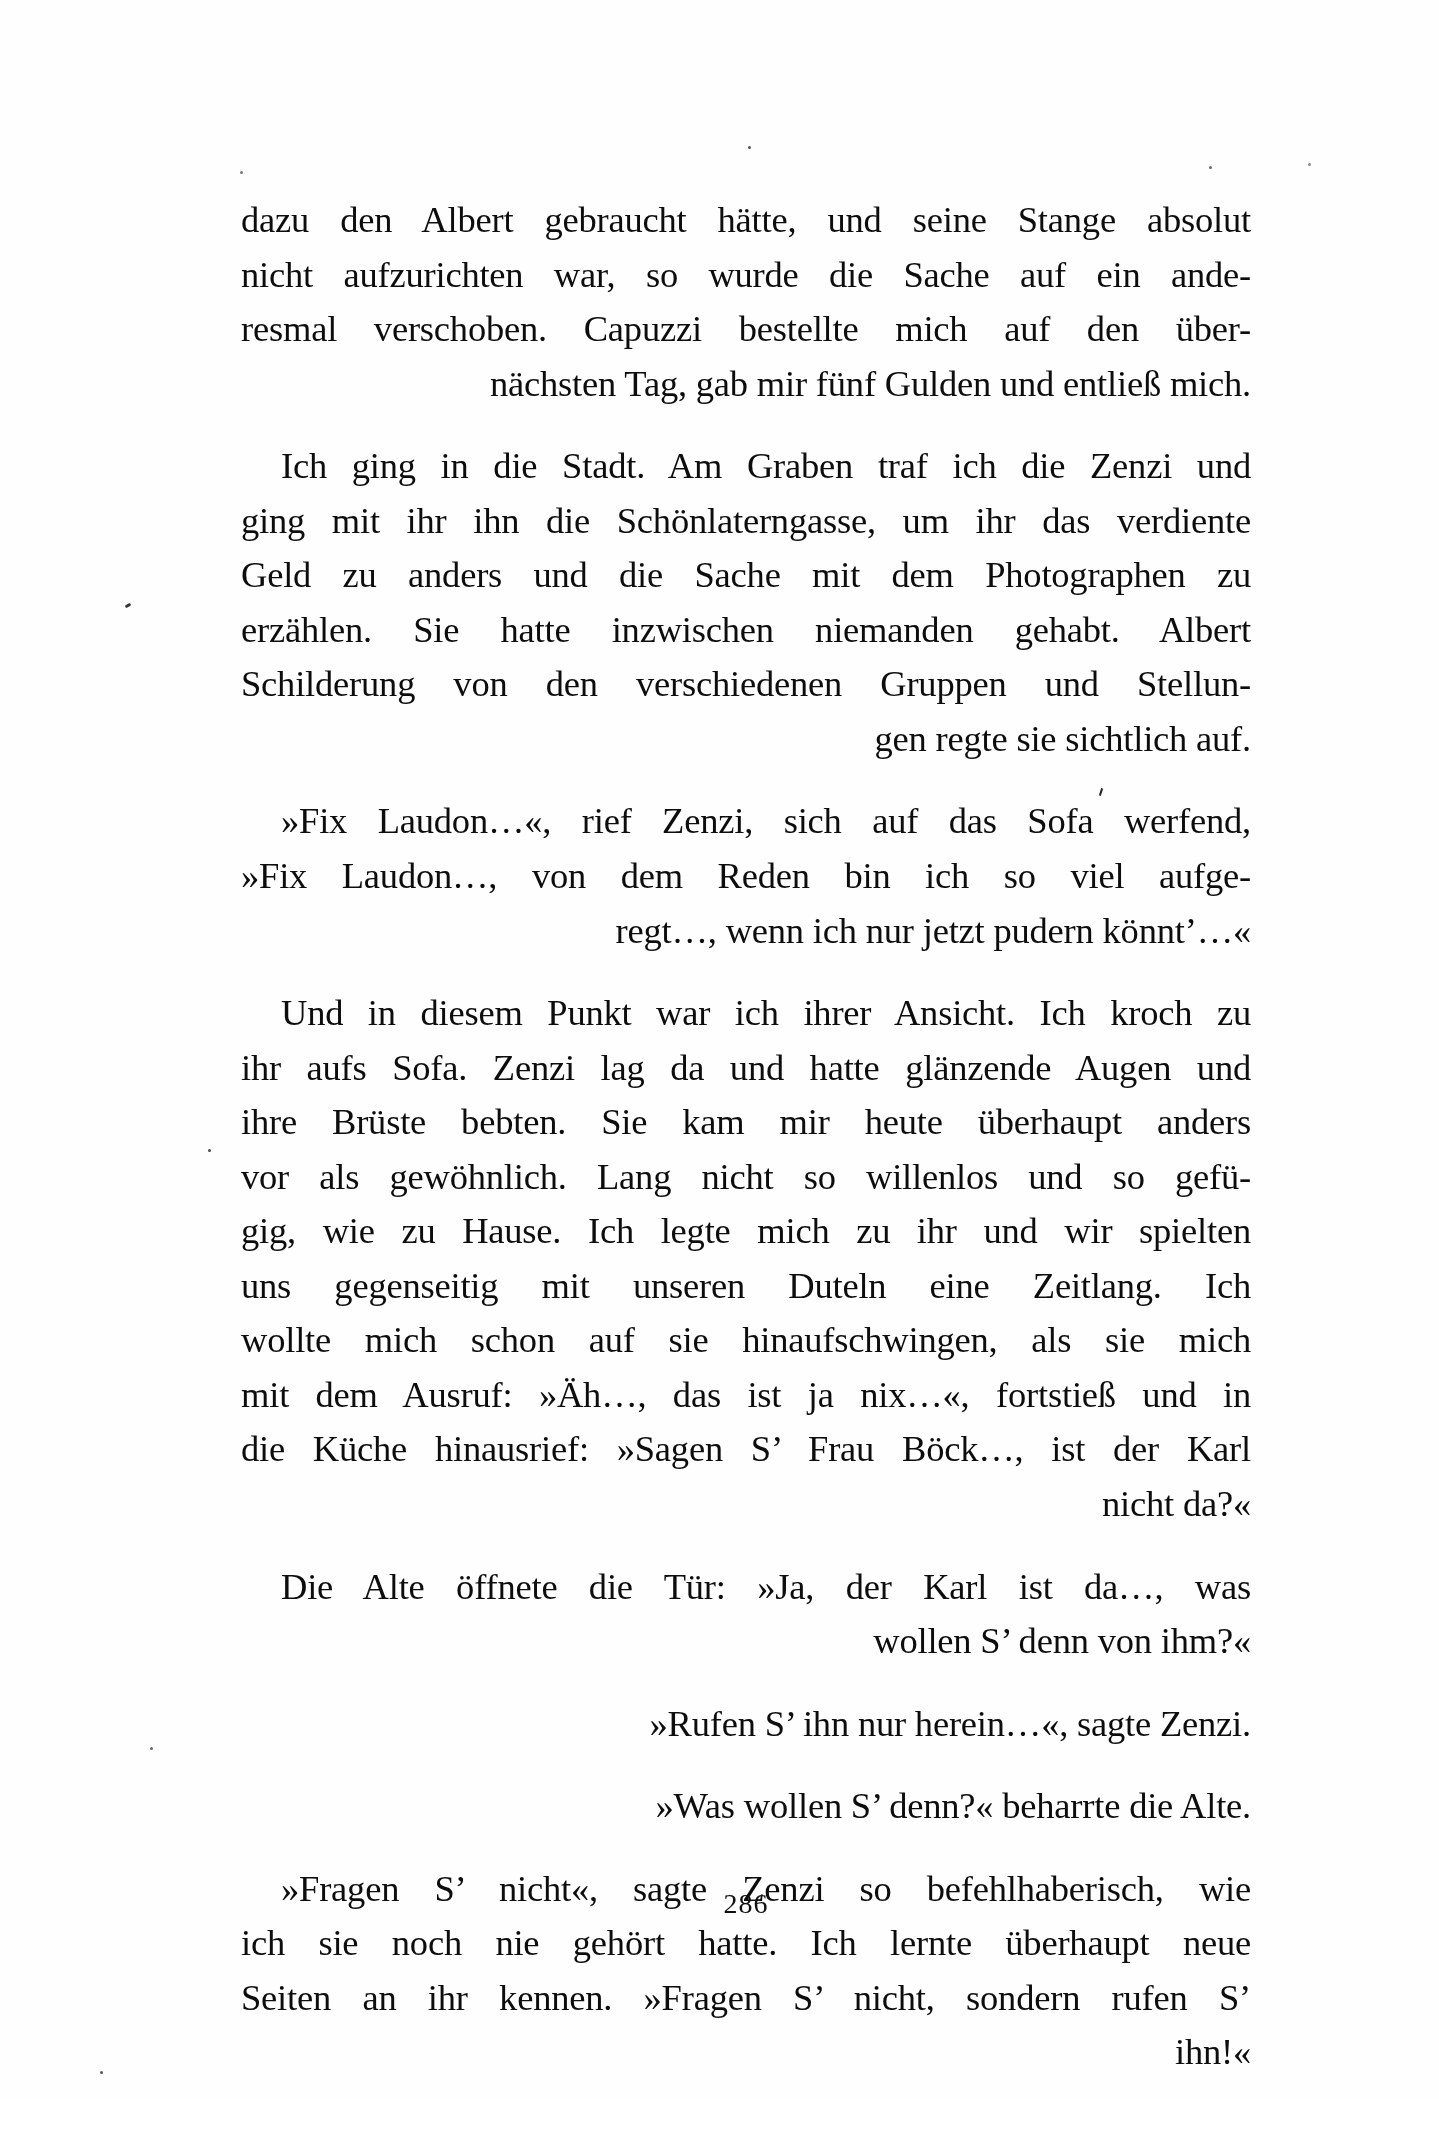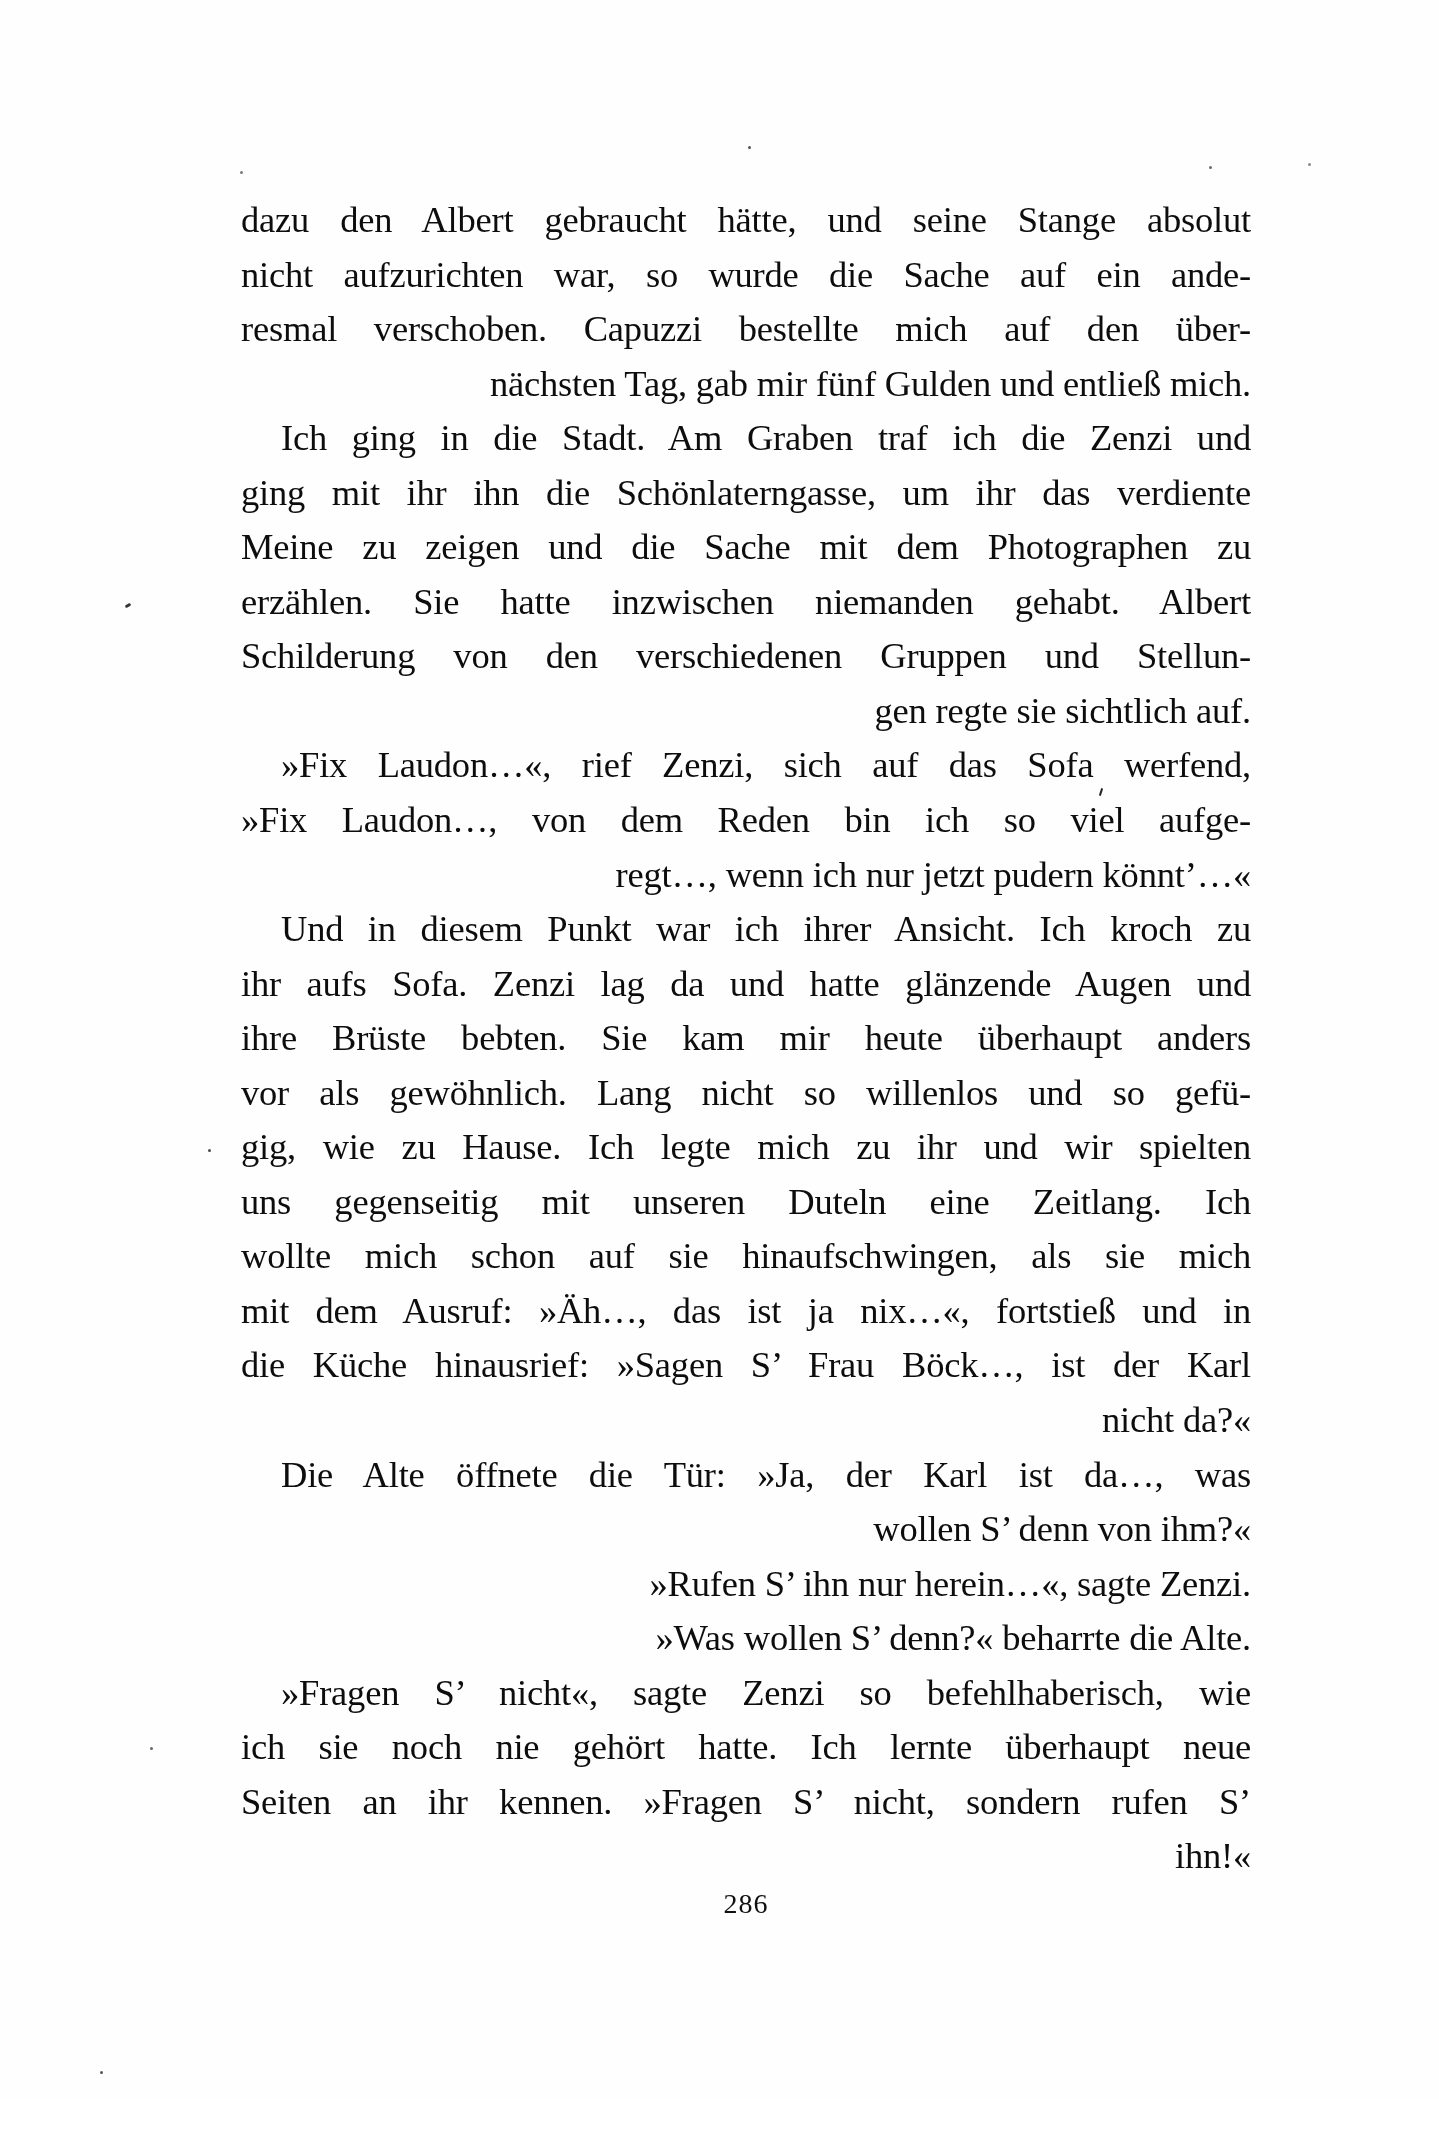--- a/index.html
+++ b/index.html
@@ -35,20 +35,21 @@
     text-align: justify;
     text-align-last: justify;
     -moz-text-align-last: justify;
   }
   .lline {
     text-align: right;
     white-space: nowrap;
   }
   .indent {
     padding-left: 40px;
+    margin-top: 28px;
   }
   .pagenum {
     position: absolute;
     left: 241px;
     top: 1888px;
     width: 1010px;
     text-align: center;
     font-size: 28px;
     letter-spacing: 1px;
     color: #101010;
@@ -64,21 +65,21 @@
 
 <div class="page">
 
   <div class="textblock" id="textblock">
       <div class="line jline">dazu den Albert gebraucht hätte, und seine Stange absolut</div>
       <div class="line jline">nicht aufzurichten war, so wurde die Sache auf ein ande-</div>
       <div class="line jline">resmal verschoben. Capuzzi bestellte mich auf den über-</div>
       <div class="line lline">nächsten Tag, gab mir fünf Gulden und entließ mich.</div>
       <div class="line jline indent">Ich ging in die Stadt. Am Graben traf ich die Zenzi und</div>
       <div class="line jline">ging mit ihr ihn die Schönlaterngasse, um ihr das verdiente</div>
-      <div class="line jline">Meine zu zeigen und die Sache mit dem Photographen zu</div>
+      <div class="line jline">Geld zu anders und die Sache mit dem Photographen zu</div>
       <div class="line jline">erzählen. Sie hatte inzwischen niemanden gehabt. Albert</div>
       <div class="line jline">Schilderung von den verschiedenen Gruppen und Stellun-</div>
       <div class="line lline">gen regte sie sichtlich auf.</div>
       <div class="line jline indent">»Fix Laudon…«, rief Zenzi, sich auf das Sofa werfend,</div>
       <div class="line jline">»Fix Laudon…, von dem Reden bin ich so viel aufge-</div>
       <div class="line lline">regt…, wenn ich nur jetzt pudern könnt’…«</div>
       <div class="line jline indent">Und in diesem Punkt war ich ihrer Ansicht. Ich kroch zu</div>
       <div class="line jline">ihr aufs Sofa. Zenzi lag da und hatte glänzende Augen und</div>
       <div class="line jline">ihre Brüste bebten. Sie kam mir heute überhaupt anders</div>
       <div class="line jline">vor als gewöhnlich. Lang nicht so willenlos und so gefü-</div>

